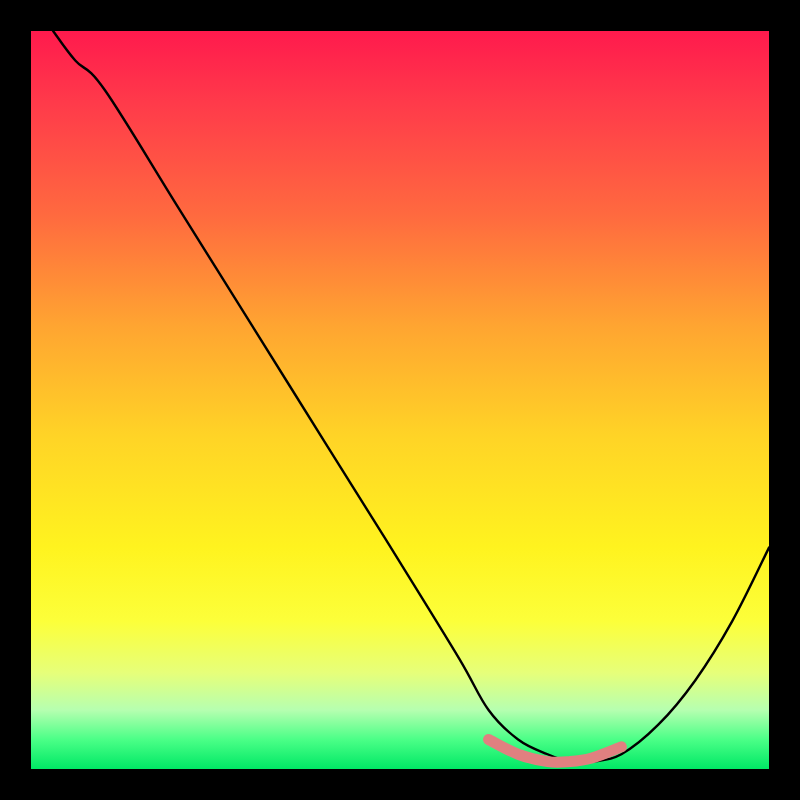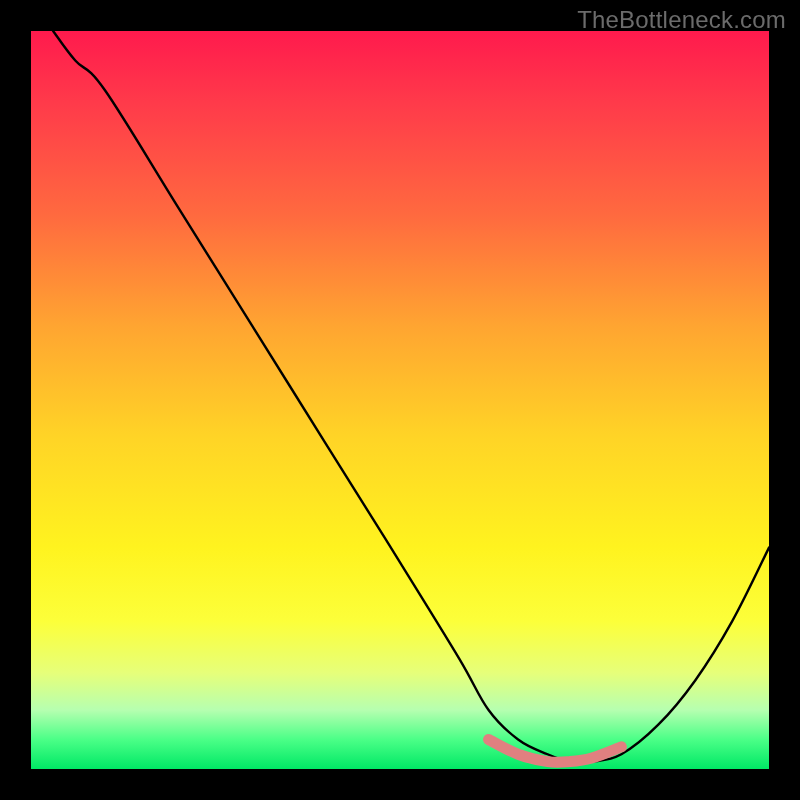--- a/index.html
+++ b/index.html
@@ -51,20 +51,19 @@
     top: 0;
     width: 738px;
     height: 738px;
     overflow: visible;
   }
 </style>
 </head>
 <body>
 
 <div class="canvas">
-  <div class="watermark">TheBottleneck.com</div>
   <div class="plot-area">
     <svg class="curve" viewBox="0 0 738 738" preserveAspectRatio="none">
       <path d="M 22.14 0.00 C 26.13 5.31, 34.98 18.89, 44.28 29.52 C 53.58 40.15, 55.20 32.47, 73.80 59.04 C 92.40 85.61, 121.03 134.61, 147.60 177.12 C 174.17 219.63, 194.83 252.69, 221.40 295.20 C 247.97 337.71, 268.63 370.77, 295.20 413.28 C 321.77 455.79, 345.09 492.84, 369.00 531.36 C 392.91 569.88, 412.10 600.73, 428.04 627.30 C 443.98 653.87, 446.93 664.35, 457.56 678.96 C 468.19 693.57, 476.45 700.51, 487.08 708.48 C 497.71 716.45, 507.30 719.25, 516.60 723.24 C 525.90 727.23, 530.77 729.29, 538.74 730.62 C 546.71 731.95, 551.58 731.95, 560.88 730.62 C 570.18 729.29, 578.44 729.88, 590.40 723.24 C 602.36 716.60, 614.02 707.00, 627.30 693.72 C 640.58 680.44, 650.92 668.04, 664.20 649.44 C 677.48 630.84, 687.82 614.31, 701.10 590.40 C 714.38 566.49, 731.36 529.88, 738.00 516.60" id="main-curve" fill="none" stroke="#000000" stroke-width="2.4" stroke-linejoin="round" stroke-linecap="round"></path>
       <path d="M 457.56 708.48 C 462.87 711.14, 476.45 719.25, 487.08 723.24 C 497.71 727.23, 507.30 729.29, 516.60 730.62 C 525.90 731.95, 530.77 731.28, 538.74 730.62 C 546.71 729.96, 551.58 729.59, 560.88 726.93 C 570.18 724.27, 585.09 717.85, 590.40 715.86" id="highlight-curve" fill="none" stroke="#e08080" stroke-width="11" stroke-linecap="round" stroke-linejoin="round"></path>
     </svg>
   </div>
 </div>
 
 </body></html>

